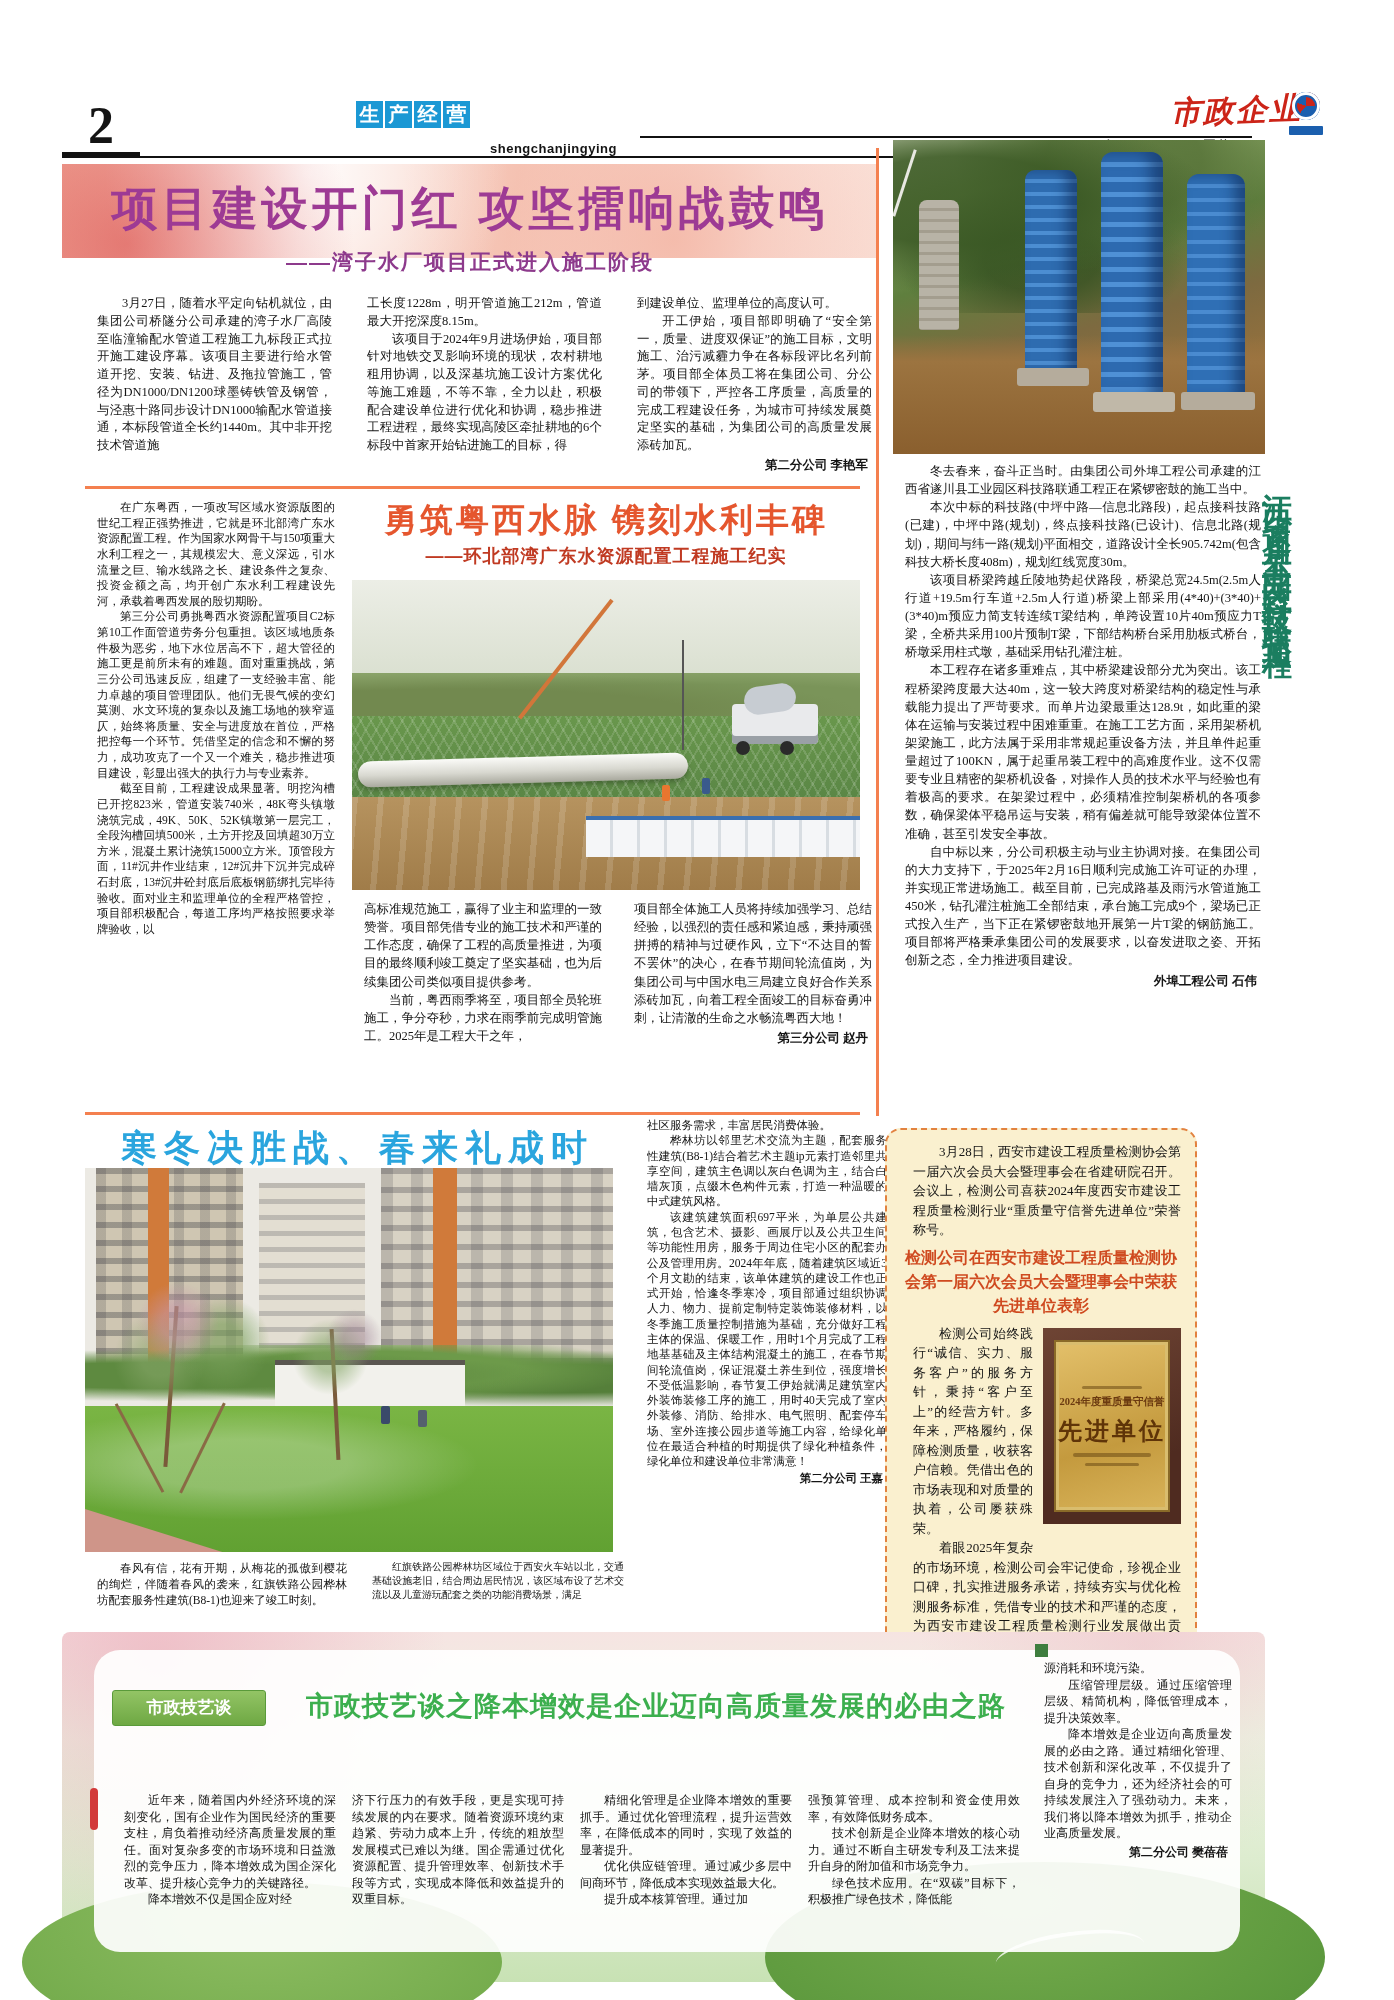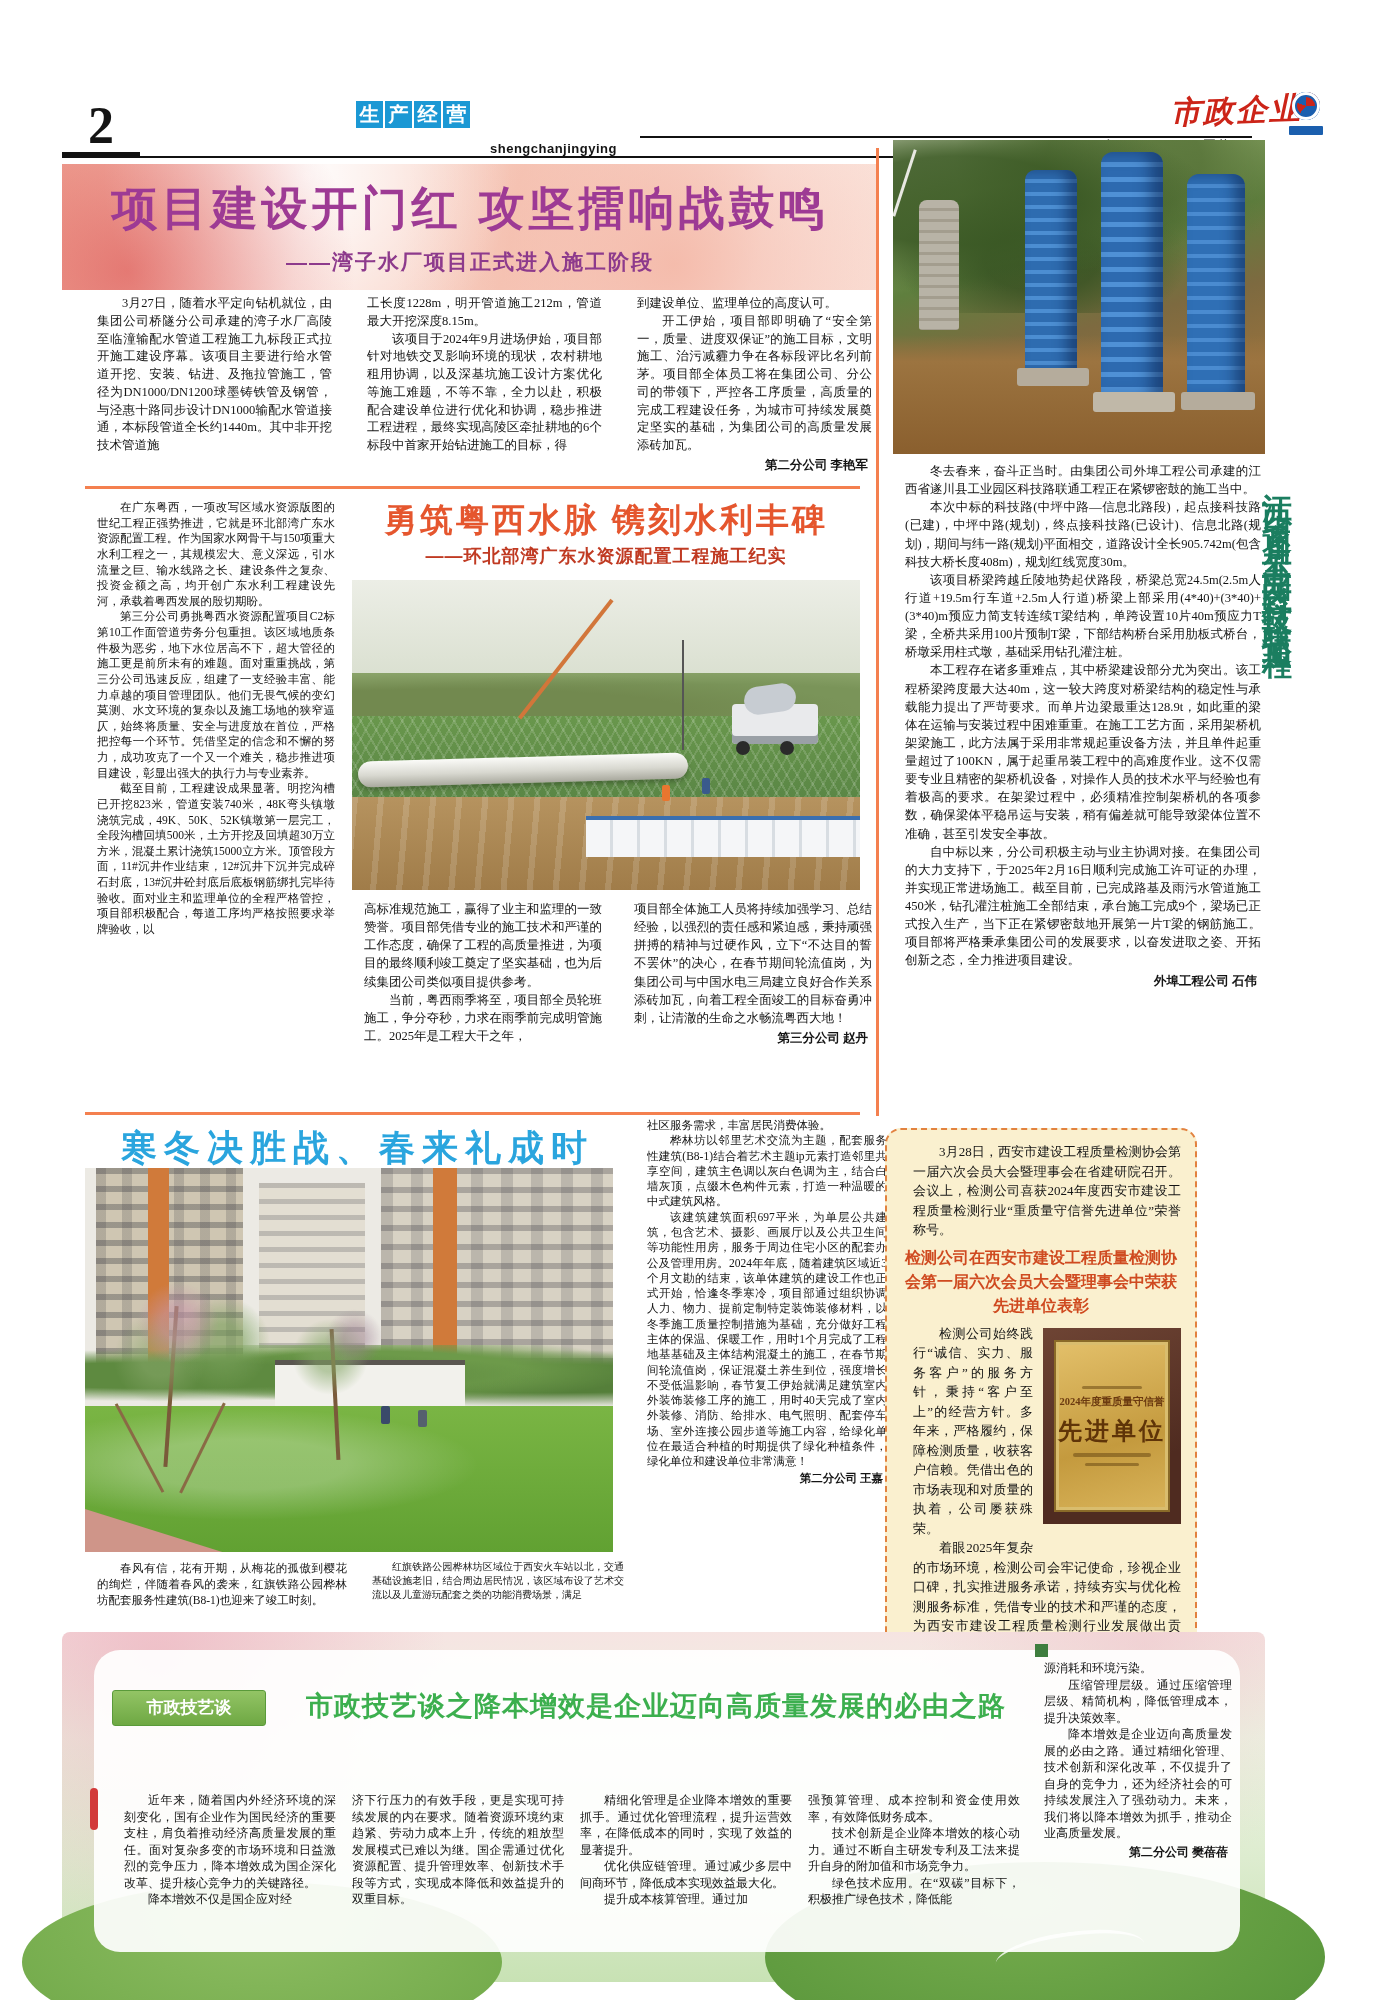--- a/index.html
+++ b/index.html
@@ -79,21 +79,21 @@
   </div>
   <div class="abs pinyin" style="left:490px;top:141px;">shengchanjingying</div>
   <div class="rule" style="left:640px;top:136px;width:612px;height:2px;"></div>
   <div class="rule" style="left:62px;top:152px;width:78px;height:6px;"></div>
   <div class="rule" style="left:140px;top:156px;width:1112px;height:1.5px;"></div>
   <div class="abs" style="left:950px;top:136px;width:302px;text-align:right;font-size:17px;">2025 年 3 月 31 日  星期一</div>
   <div class="abs logo-text" style="left:1170px;top:90px;">市政企业</div>
   <div class="abs emblem" style="left:1292px;top:92px;"></div>
   <div class="abs logo-sub" style="left:1289px;top:126px;"></div>
 
-  <div class="abs banner" style="left:62px;top:164px;width:816px;height:126px;">
+  <div class="abs banner" style="left:62px;top:164px;width:816px;height:94px;">
     <div class="hd a1-title" style="margin-top:14px;">项目建设开门红 攻坚擂响战鼓鸣</div>
     <div class="hd a1-sub" style="margin-top:8px;">——湾子水厂项目正式进入施工阶段</div>
   </div>
 
   <div class="col" style="left:85px;top:295px;width:235px;height:185px;font-size:12.5px;line-height:1.42;">
       <p class="para ind">3月27日，随着水平定向钻机就位，由集团公司桥隧分公司承建的湾子水厂高陵至临潼输配水管道工程施工九标段正式拉开施工建设序幕。该项目主要进行给水管道开挖、安装、钻进、及拖拉管施工，管径为DN1000/DN1200球墨铸铁管及钢管，与泾惠十路同步设计DN1000输配水管道接通，本标段管道全长约1440m。其中非开挖技术管道施</p>
     </div>
   <div class="col" style="left:355px;top:295px;width:235px;height:185px;font-size:12.5px;line-height:1.42;">
       <p class="para">工长度1228m，明开管道施工212m，管道最大开挖深度8.15m。</p>
       <p class="para ind">该项目于2024年9月进场伊始，项目部针对地铁交叉影响环境的现状，农村耕地租用协调，以及深基坑施工设计方案优化等施工难题，不等不靠，全力以赴，积极配合建设单位进行优化和协调，稳步推进工程进程，最终实现高陵区牵扯耕地的6个标段中首家开始钻进施工的目标，得</p>

